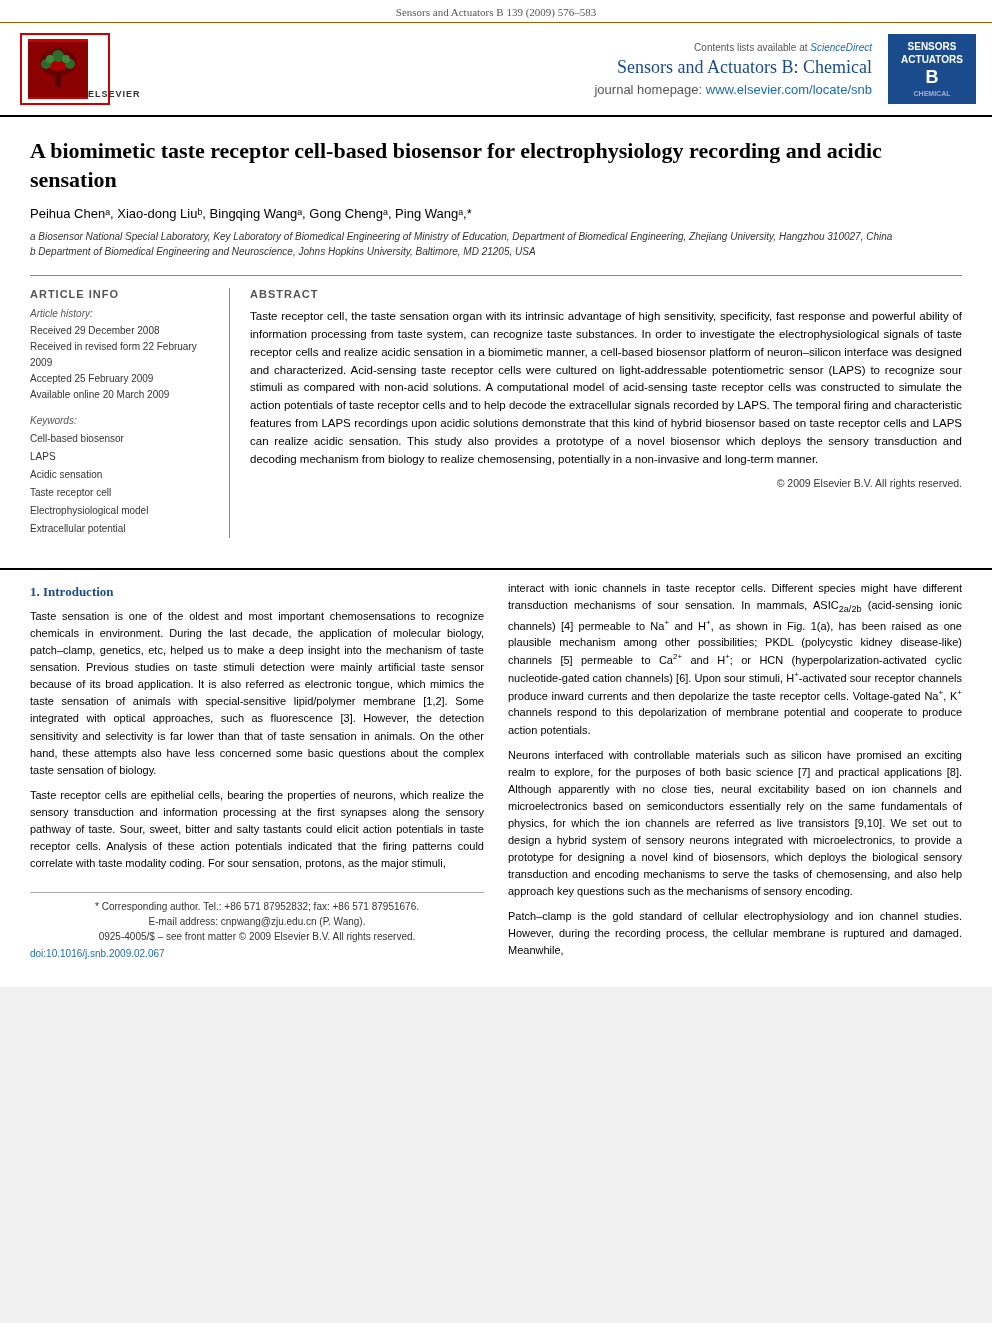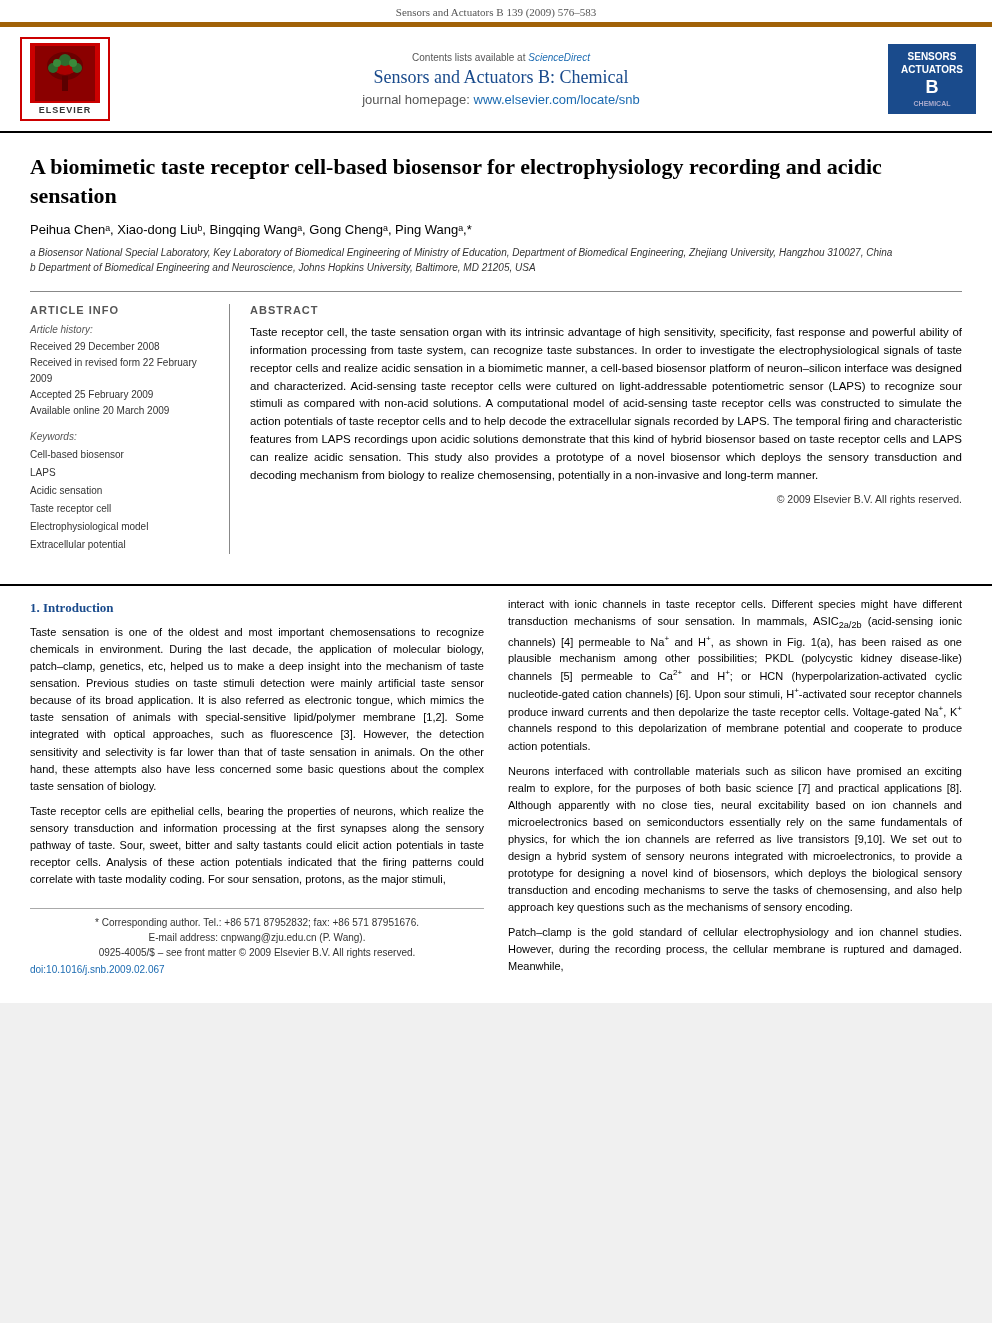--- a/index.html
+++ b/index.html
@@ -17,40 +17,40 @@
       width: 992px;
       background: #fff;
       padding: 0;
       position: relative;
     }
     .top-bar {
       text-align: center;
       font-size: 11px;
       color: #555;
       padding: 6px 0 4px 0;
-      border-bottom: 5px solid #a16207;
+      border-bottom: 1px solid #a16207;
     }
     .journal-header {
       display: flex;
       align-items: center;
       padding: 10px 20px 10px 20px;
       border-bottom: 2px solid #000;
       position: relative;
     }
     .elsevier-logo {
       width: 90px;
       margin-right: 20px;
       flex-shrink: 0;
     }
     .elsevier-logo-inner {
       border: 2px solid #c00;
       padding: 4px 6px;
       display: flex;
-      flex-direction: column;
-      align-items: center;
+      flex-direction: row;
+      align-items: flex-end;
     }
     .elsevier-logo-inner .elsevier-img {
       width: 70px;
       height: 60px;
       background: #c00;
       display: flex;
       align-items: center;
       justify-content: center;
       color: white;
       font-size: 8px;
@@ -60,21 +60,21 @@
     .elsevier-logo-inner .elsevier-text {
       font-size: 9px;
       font-weight: bold;
       color: #333;
       letter-spacing: 1px;
       margin-top: 2px;
       font-family: Arial, sans-serif;
     }
     .journal-center {
       flex: 1;
-      text-align: center;
+      text-align: right;
     }
     .contents-line {
       font-size: 10px;
       color: #555;
       margin-bottom: 4px;
       font-family: Arial, sans-serif;
     }
     .science-direct-link {
       color: #1a6ab1;
       font-style: italic;

